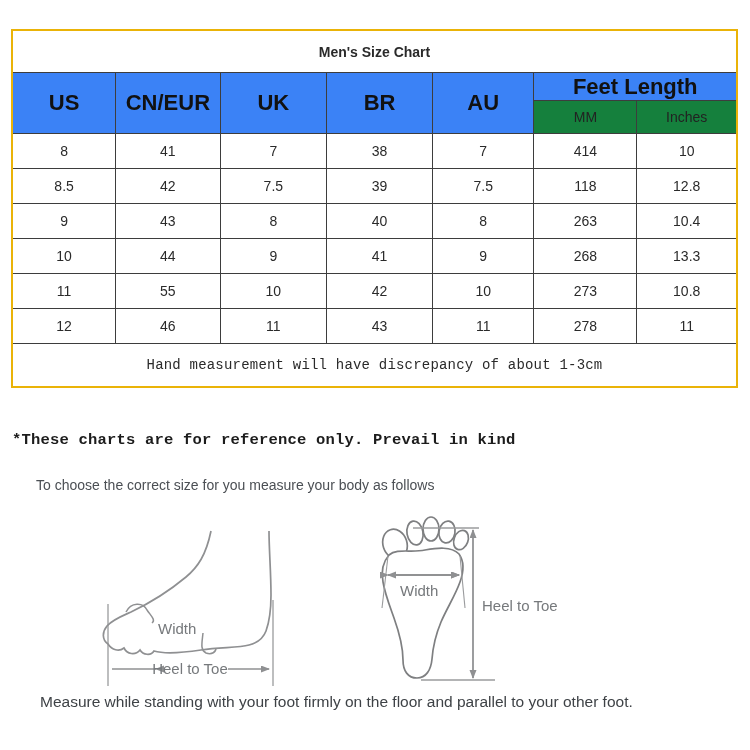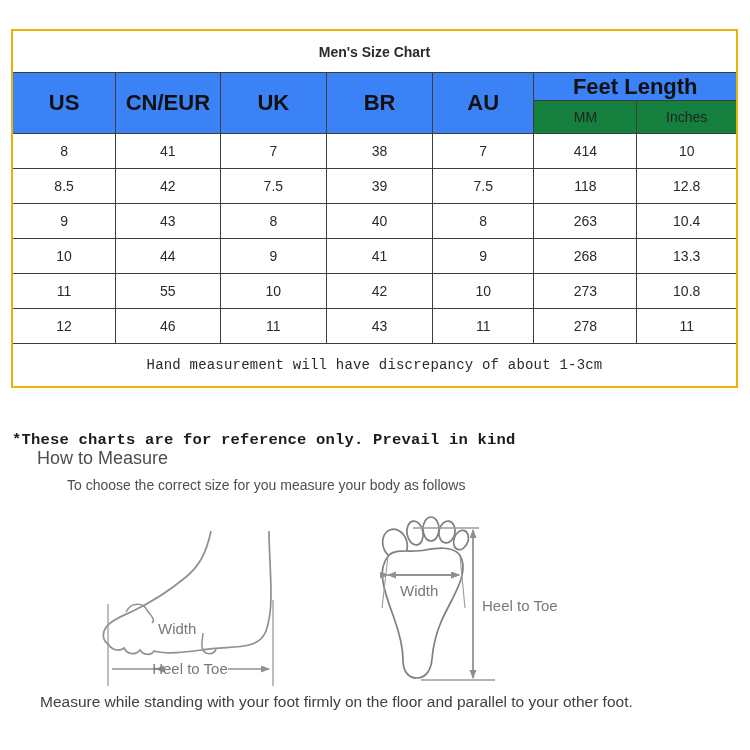--- a/index.html
+++ b/index.html
@@ -20,21 +20,21 @@
   tr.data-row td{height:34px;background:#ffffff;}
   td.note-cell{height:42px;background:#ffffff;
                font-family:"Liberation Mono","DejaVu Sans Mono",monospace;
                font-weight:normal;font-size:15.5px;color:#1c1c1c;letter-spacing:0.2px;}
 
   
   .disclaimer{position:absolute;left:12px;top:411px;
               font-family:"Liberation Mono","DejaVu Sans Mono",monospace;
               font-weight:bold;font-size:15.5px;color:#1c1c1c;letter-spacing:0.2px;margin-top:20px;}
   .htm-heading{position:absolute;left:37px;top:448px;font-size:18px;color:#4b4f54;}
-  .htm-subheading{position:absolute;left:36px;top:477px;font-size:14px;color:#4b4f54;margin-left:31px;}
+  .htm-subheading{position:absolute;left:36px;top:477px;font-size:14px;color:#4b4f54;}
   .instruction{position:absolute;left:40px;top:693px;width:670px;
                font-size:15.5px;color:#3e4246;}
 
   
   .diagram{position:absolute;}
   #side-diagram{left:86px;top:503px;}
   #sole-diagram{left:375px;top:498px;}
   svg text{font-family:"Liberation Sans","DejaVu Sans",sans-serif;font-size:15px;fill:#76797c;}
 </style>
 </head>
@@ -124,21 +124,20 @@
           <td>11</td>
         </tr>
         <tr>
           <td colspan="7" class="note-cell">Hand measurement will have discrepancy of about 1-3cm</td>
         </tr>
       </tbody>
     </table>
   </div>
 
   <div class="disclaimer">*These charts are for reference only. Prevail in kind</div>
-  <div class="htm-heading">How to Measure</div>
   <div class="htm-subheading">To choose the correct size for you measure your body as follows</div>
 
   <svg id="side-diagram" class="diagram" width="232" height="192" viewBox="0 0 232 192">
     <defs>
       <marker id="ahL" markerWidth="10" markerHeight="8" refX="8" refY="3.5" orient="auto" markerUnits="userSpaceOnUse">
         <path d="M0,0 L9,3.5 L0,7 Z" fill="#8f9092"></path>
       </marker>
     </defs>
 
     <line x1="22" y1="101" x2="22" y2="183" stroke="#9a9b9d" stroke-width="1.3"></line>

